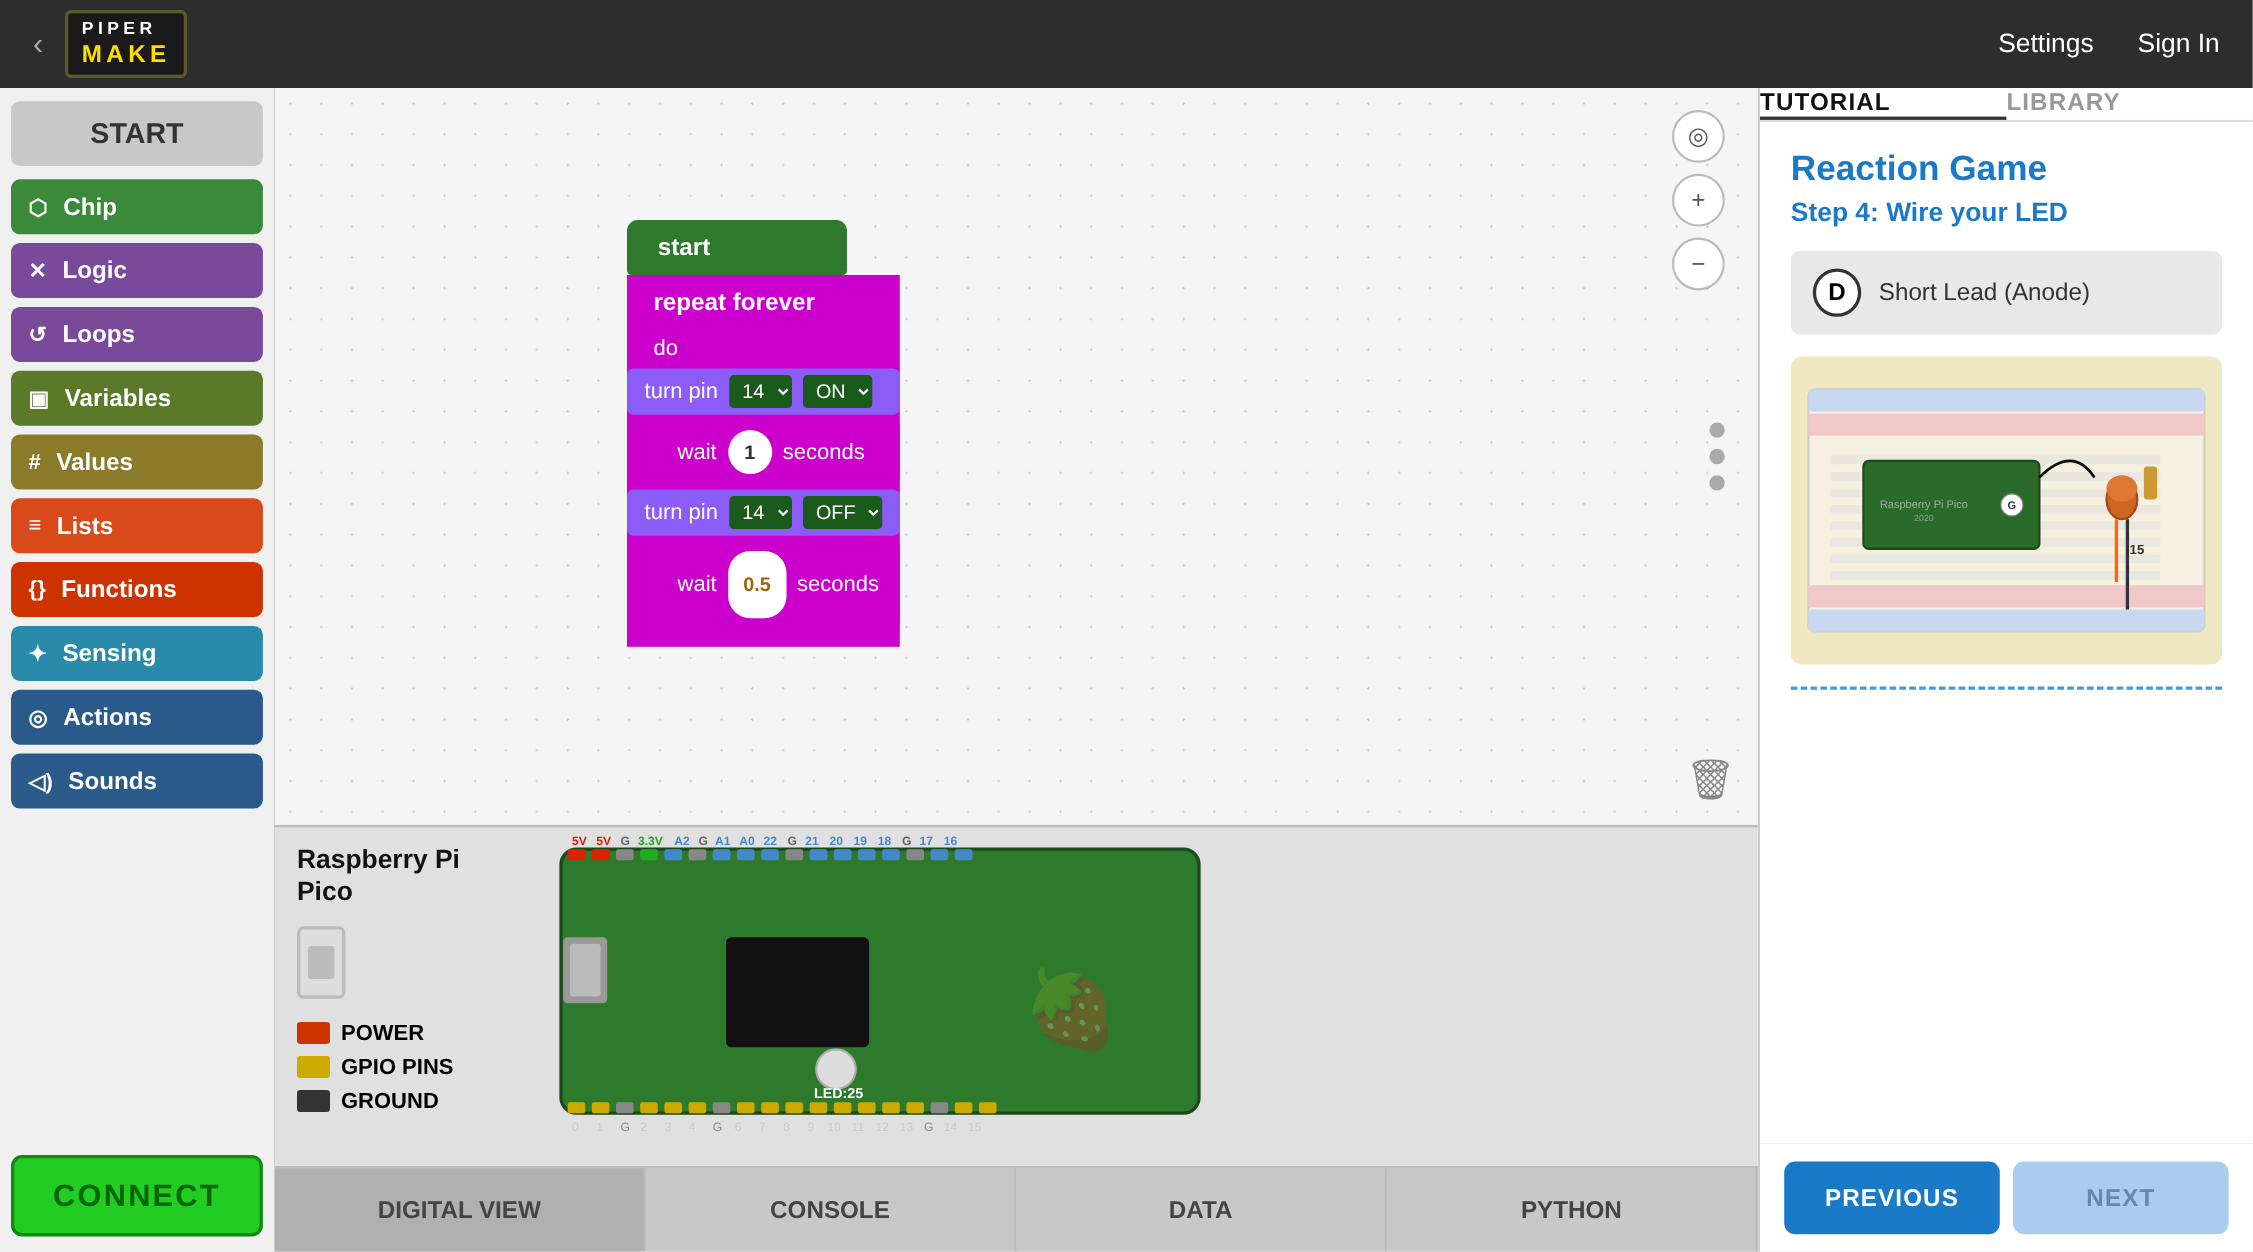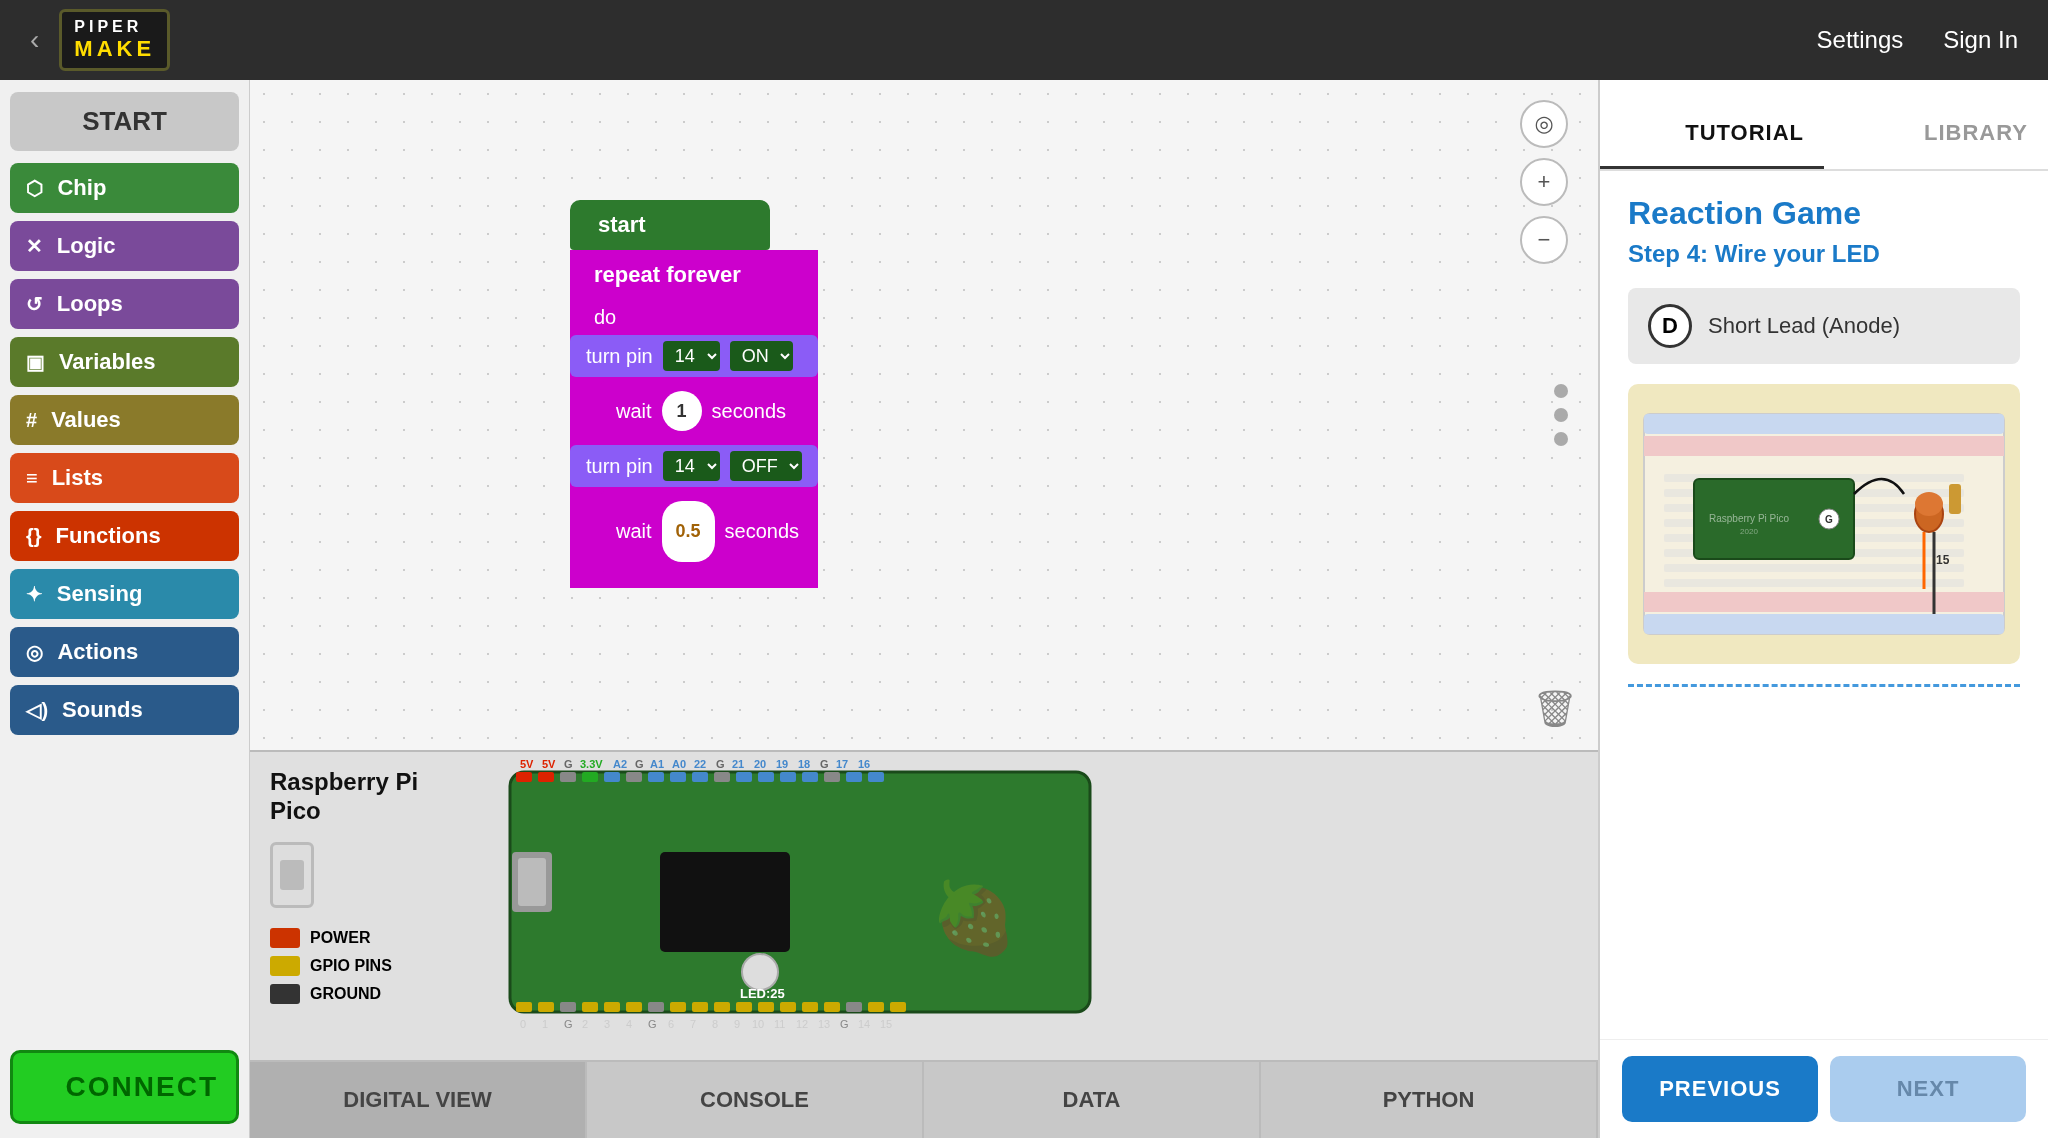--- a/index.html
+++ b/index.html
@@ -81,21 +81,21 @@
     .lists-item { background: #d84a1a; }
     .functions-item { background: #cc3300; }
     .sensing-item { background: #2a8aaa; }
     .actions-item { background: #2a5a8a; }
     .sounds-item { background: #2a5a8a; }
     .connect-btn {
       margin: auto 10px 14px;
       background: #22cc22;
       border: 3px solid #118811;
       border-radius: 10px;
-      text-align: right;
+      text-align: center;
       padding: 18px;
       font-size: 28px;
       font-weight: 900;
       color: #006600;
       cursor: pointer;
       letter-spacing: 2px;
     }
 
     
     .workspace {
@@ -239,21 +239,21 @@
       display: flex;
       align-items: stretch;
       position: relative;
     }
     .pi-label {
       padding: 16px 20px;
       min-width: 200px;
     }
     .pi-label h3 { font-size: 24px; font-weight: 900; color: #111; line-height: 1.2; }
     .pi-legend { margin-top: 20px; }
-    .legend-item { display: flex; align-items: center; gap: 10px; margin: 8px 0; font-size: 16px; font-weight: bold; }
+    .legend-item { display: flex; align-items: center; gap: 10px; margin: 8px 0; font-size: 20px; font-weight: bold; }
     .legend-box { width: 30px; height: 20px; border-radius: 3px; }
     .power-box { background: #cc3300; }
     .gpio-box { background: #ccaa00; }
     .ground-box { background: #333; }
 
     
     .pi-board-area {
       flex: 1;
       position: relative;
       overflow: hidden;
@@ -288,28 +288,26 @@
       flex-direction: column;
       border-left: 2px solid #ccc;
       flex-shrink: 0;
     }
     .panel-tabs {
       display: flex;
       border-bottom: 2px solid #ddd;
     }
     .panel-tab {
       flex: 1;
-      text-align: right;
-      padding: 20px;
+      text-align: left;
       font-size: 22px;
       font-weight: bold;
       color: #333;
       cursor: pointer;
       letter-spacing: 1px;
-      margin-top: 20px;
     }
     .panel-tab.active {
       border-bottom: 3px solid #333;
       color: #111;
     }
     .panel-tab.inactive { color: #999; }
 
     .panel-content {
       padding: 24px 28px;
       flex: 1;

